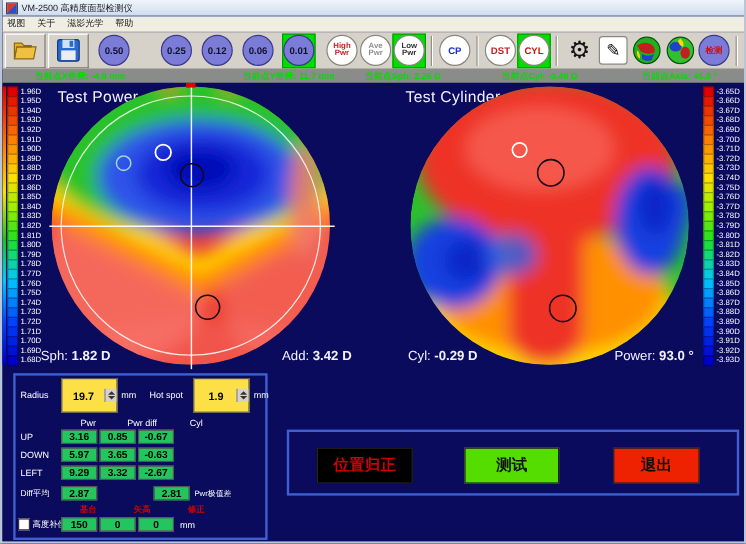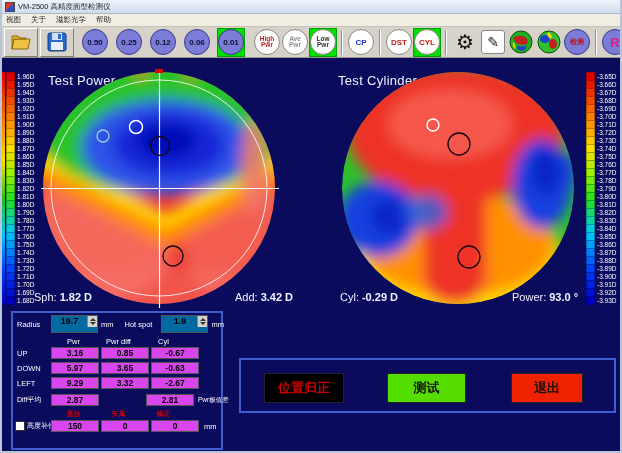--- a/index.html
+++ b/index.html
@@ -41,24 +41,24 @@
   .map-title{position:absolute;font-size:13px;color:#f0f0ff;letter-spacing:.3px;}
   .readout{position:absolute;top:222px;font-size:11px;color:#f2f2ff;white-space:nowrap;}
   .readout b{margin-left:3px;}
   
   .bottom{position:absolute;left:0;top:308px;width:622px;height:145px;background:#0b0b5e;}
   .box{position:absolute;border:2px solid #3f5fd0;box-sizing:border-box;}
   #measure-box{left:9px;top:3px;width:212px;height:139px;padding:2px 0 0 2px;}
   #button-box{left:237px;top:50px;width:377px;height:55px;}
   .mrow{display:flex;align-items:center;margin-bottom:3px;}
   .mlabel{width:36px;font-size:7.5px;color:#fff;flex:none;padding-left:2px;box-sizing:border-box;}
-  .cell{width:48px;height:12px;background:#d946ef;border:1px solid #555;box-sizing:border-box;margin-right:2px;flex:none;
+  .cell{width:30px;height:12px;background:#22c55e;border:1px solid #555;box-sizing:border-box;margin-right:2px;flex:none;
         display:flex;align-items:center;justify-content:center;font-size:8.5px;font-weight:bold;color:#000;}
   .hcell{width:45px;text-align:center;font-size:7.5px;color:#fff;flex:none;}
-  .num-input{width:47px;height:18px;background:#0369a1;border:1px solid #555;box-sizing:border-box;display:flex;flex:none;}
+  .num-input{width:47px;height:29px;background:#fde047;border:1px solid #555;box-sizing:border-box;display:flex;align-items:center;flex:none;}
   .num-input .v{flex:1;text-align:center;font-size:9px;font-weight:bold;color:#000;}
   .spin{width:9px;height:11px;background:#d6d2c9;border-left:1px solid #888;display:flex;flex-direction:column;align-items:center;justify-content:center;}
   .spin i{display:block;width:0;height:0;border-left:3px solid transparent;border-right:3px solid transparent;}
   .spin .up{border-bottom:3px solid #333;margin-bottom:1px;}
   .spin .dn{border-top:3px solid #333;}
   .unit{font-size:7.5px;color:#fff;margin:0 3px;flex:none;}
   .redlb{width:45px;text-align:center;font-size:7px;font-weight:bold;color:#d00000;flex:none;}
   .suffix{font-size:6.5px;color:#fff;margin-left:2px;white-space:nowrap;}
   .chkbox{width:8px;height:8px;background:#fff;border:1px solid #333;margin-right:2px;flex:none;}
   .chklabel{font-size:7px;color:#fff;white-space:nowrap;}
@@ -92,21 +92,21 @@
     <div class="tb-btn">
       <svg class="ico-svg" width="20" height="20" viewBox="0 0 20 20">
         <rect x="1" y="1" width="18" height="18" rx="2" fill="#2a6ad0" stroke="#123a80"></rect>
         <rect x="5" y="1" width="10" height="7" fill="#cfe0f8"></rect>
         <rect x="11" y="2" width="3" height="5" fill="#2a6ad0"></rect>
         <rect x="4" y="10" width="12" height="8" fill="#e8eef8"></rect>
       </svg>
     </div>
     <div style="width:5px;flex:none"></div>
     <div style="display:flex;align-items:center;">
-        <div class="tb-wrap" style="margin-right: 6px;">
+        <div class="tb-wrap" style="margin-right: 24px;">
           <span class="circle-btn">0.50</span>
         </div>
         <div class="tb-wrap" style="margin-right: 6px;">
           <span class="circle-btn">0.25</span>
         </div>
         <div class="tb-wrap" style="margin-right: 6px;">
           <span class="circle-btn">0.12</span>
         </div>
         <div class="tb-wrap" style="margin-right: 6px;">
           <span class="circle-btn">0.06</span>
@@ -170,20 +170,27 @@
     </div>
     <div class="tb-wrap">
       <span class="circle-btn" style="font-size:7px;color:#d01010;">检测</span>
     </div>
     <div class="sep"></div>
     <div class="tb-wrap">
       <span class="circle-btn" style="font-size:13px;color:#e02080;">R</span>
     </div>
   </div>
 
+  <div class="statusbar">
+      <div class="status-item" style="left: 27px;">当前点X坐标: -4.9 mm</div>
+      <div class="status-item" style="left: 200px;">当前点Y坐标: 11.7 mm</div>
+      <div class="status-item" style="left: 302px;">当前点Sph: 2.26 D</div>
+      <div class="status-item" style="left: 416px;">当前点Cyl: -0.48 D</div>
+      <div class="status-item" style="left: 533px;">当前点Axis: 45.0 °</div>
+    </div>
 
   <div class="main">
     <div class="edge-strip" style="left:0;"></div>
     <div class="edge-strip" style="right:0;"></div>
     <div class="scale" id="scale-left" style="left:4px;">
         <div class="scale-row">
           <span class="scale-sq" style="background: rgb(224, 0, 0);"></span>
           <span class="scale-lb">1.96D</span>
         </div>
         <div class="scale-row">

